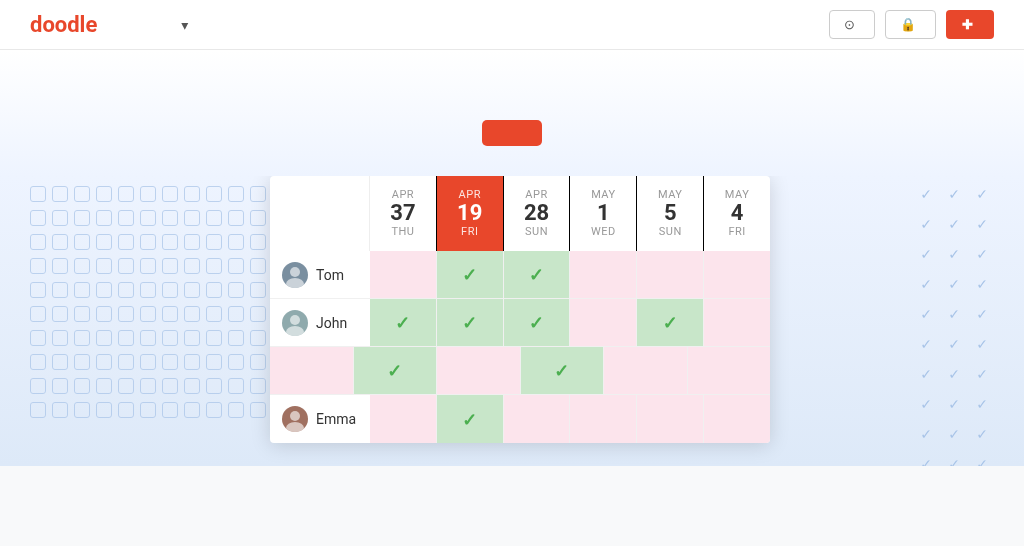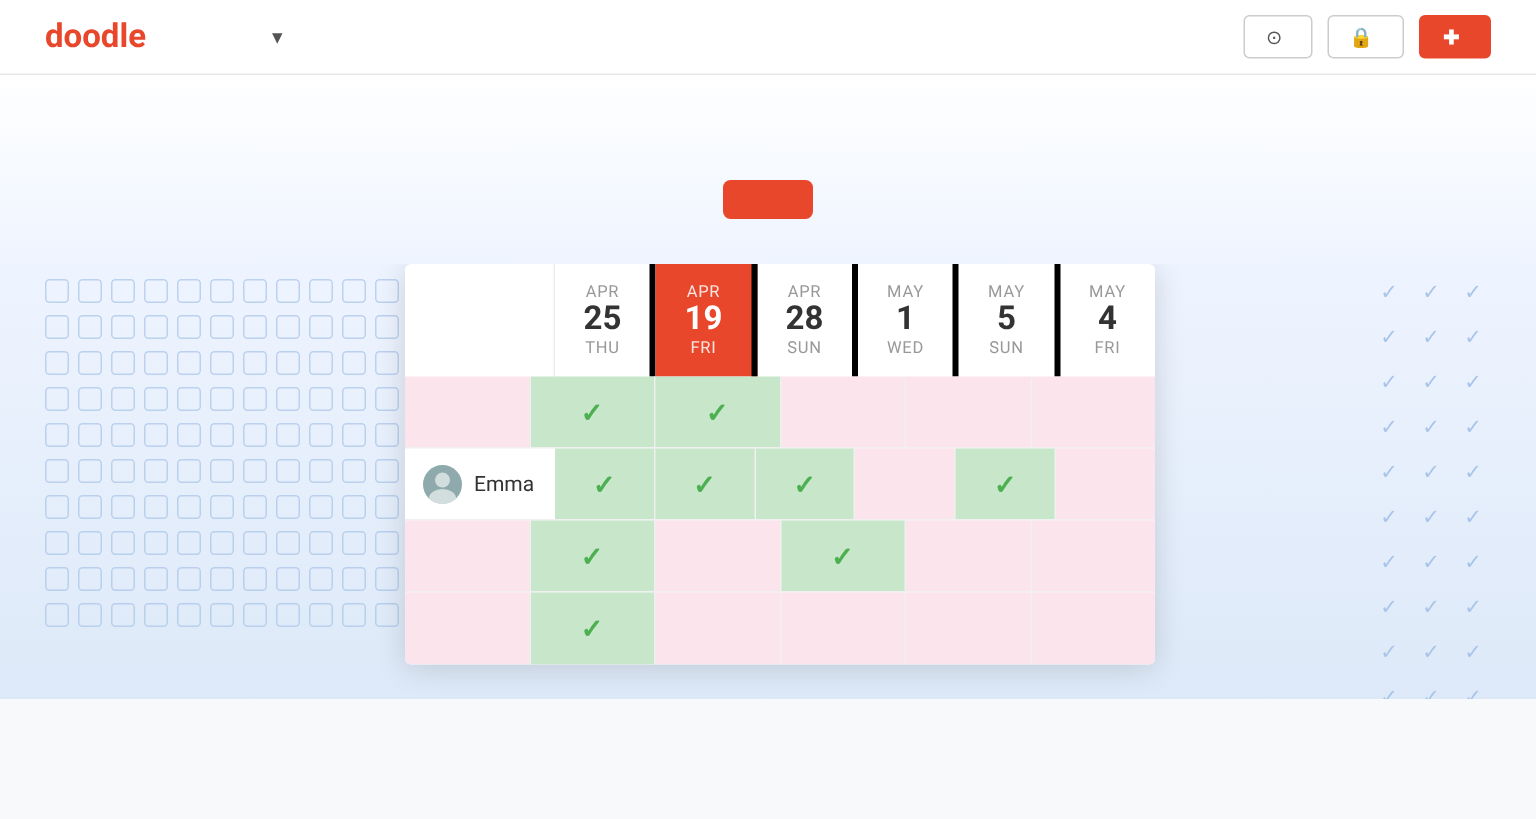--- a/index.html
+++ b/index.html
@@ -125,21 +125,21 @@
       background: white;
       border-radius: 4px;
       box-shadow: 0 2px 20px rgba(0,0,0,0.15);
       width: 500px;
       overflow: hidden;
     }
     .date-col {
       flex: 1;
       text-align: center;
       padding: 12px 5px 8px;
-      border-right: 4px solid #000000;
+      border-right: 1px solid #000000;
     }
     .date-col:last-child { border-right: none; }
     .date-col.highlighted {
       background: #e8472b;
       color: white;
     }
     .date-col.highlighted .date-num { color: white; }
     .date-col.highlighted .date-day { color: rgba(255,255,255,0.85); }
     .date-month { font-size: 11px; color: #999; text-transform: uppercase; letter-spacing: 0.5px; }
     .date-col.highlighted .date-month { color: rgba(255,255,255,0.85); }
@@ -431,21 +431,21 @@
       <div class="cb-check" style="color: rgb(168, 196, 232);">✓</div>
     </div>
 
   <div class="poll-table">
 
     <div class="poll-header-row">
       <div class="name-spacer"></div>
       <div class="dates-area" id="dates-area">
           <div class="date-col">
     <div class="date-month">Apr</div>
-    <div class="date-num">25</div>
+    <div class="date-num">37</div>
     <div class="date-day">THU</div>
   </div>
           <div class="date-col highlighted">
     <div class="date-month">Apr</div>
     <div class="date-num">19</div>
     <div class="date-day">FRI</div>
   </div>
           <div class="date-col">
     <div class="date-month">Apr</div>
     <div class="date-num">28</div>
@@ -464,40 +464,49 @@
           <div class="date-col">
     <div class="date-month">May</div>
     <div class="date-num">4</div>
     <div class="date-day">FRI</div>
   </div>
         </div>
     </div>
 
     <div class="poll-rows" id="poll-rows">
         <div class="poll-row">
+          <div class="person-cell">
+            <div class="avatar tom" style="position: relative;">
+              <svg width="26" height="26" viewBox="0 0 26 26">
+                <circle cx="13" cy="10" r="5" fill="rgba(255,255,255,0.6)"></circle>
+                <ellipse cx="13" cy="22" rx="9" ry="6" fill="rgba(255,255,255,0.6)"></ellipse>
+              </svg>
+            </div>
+            <span style="font-size: 14px; color: rgb(51, 51, 51);">Tom</span>
+          </div>
           <div class="vote-cell no"></div>
           <div class="vote-cell yes">
             <span class="check-icon">✓</span>
           </div>
           <div class="vote-cell yes">
             <span class="check-icon">✓</span>
           </div>
           <div class="vote-cell no"></div>
           <div class="vote-cell no"></div>
           <div class="vote-cell no"></div>
         </div>
         <div class="poll-row">
           <div class="person-cell">
             <div class="avatar paula" style="position: relative;">
               <svg width="26" height="26" viewBox="0 0 26 26">
                 <circle cx="13" cy="10" r="5" fill="rgba(255,255,255,0.6)"></circle>
                 <ellipse cx="13" cy="22" rx="9" ry="6" fill="rgba(255,255,255,0.6)"></ellipse>
               </svg>
             </div>
-            <span style="font-size: 14px; color: rgb(51, 51, 51);">Emma</span>
+            <span style="font-size: 14px; color: rgb(51, 51, 51);">John</span>
           </div>
           <div class="vote-cell yes">
             <span class="check-icon">✓</span>
           </div>
           <div class="vote-cell yes">
             <span class="check-icon">✓</span>
           </div>
           <div class="vote-cell yes">
             <span class="check-icon">✓</span>
           </div>
@@ -513,20 +522,29 @@
             <span class="check-icon">✓</span>
           </div>
           <div class="vote-cell no"></div>
           <div class="vote-cell yes">
             <span class="check-icon">✓</span>
           </div>
           <div class="vote-cell no"></div>
           <div class="vote-cell no"></div>
         </div>
         <div class="poll-row">
+          <div class="person-cell">
+            <div class="avatar emma" style="position: relative;">
+              <svg width="26" height="26" viewBox="0 0 26 26">
+                <circle cx="13" cy="10" r="5" fill="rgba(255,255,255,0.6)"></circle>
+                <ellipse cx="13" cy="22" rx="9" ry="6" fill="rgba(255,255,255,0.6)"></ellipse>
+              </svg>
+            </div>
+            <span style="font-size: 14px; color: rgb(51, 51, 51);">Emma</span>
+          </div>
           <div class="vote-cell no"></div>
           <div class="vote-cell yes">
             <span class="check-icon">✓</span>
           </div>
           <div class="vote-cell no"></div>
           <div class="vote-cell no"></div>
           <div class="vote-cell no"></div>
           <div class="vote-cell no"></div>
         </div>
       </div>

